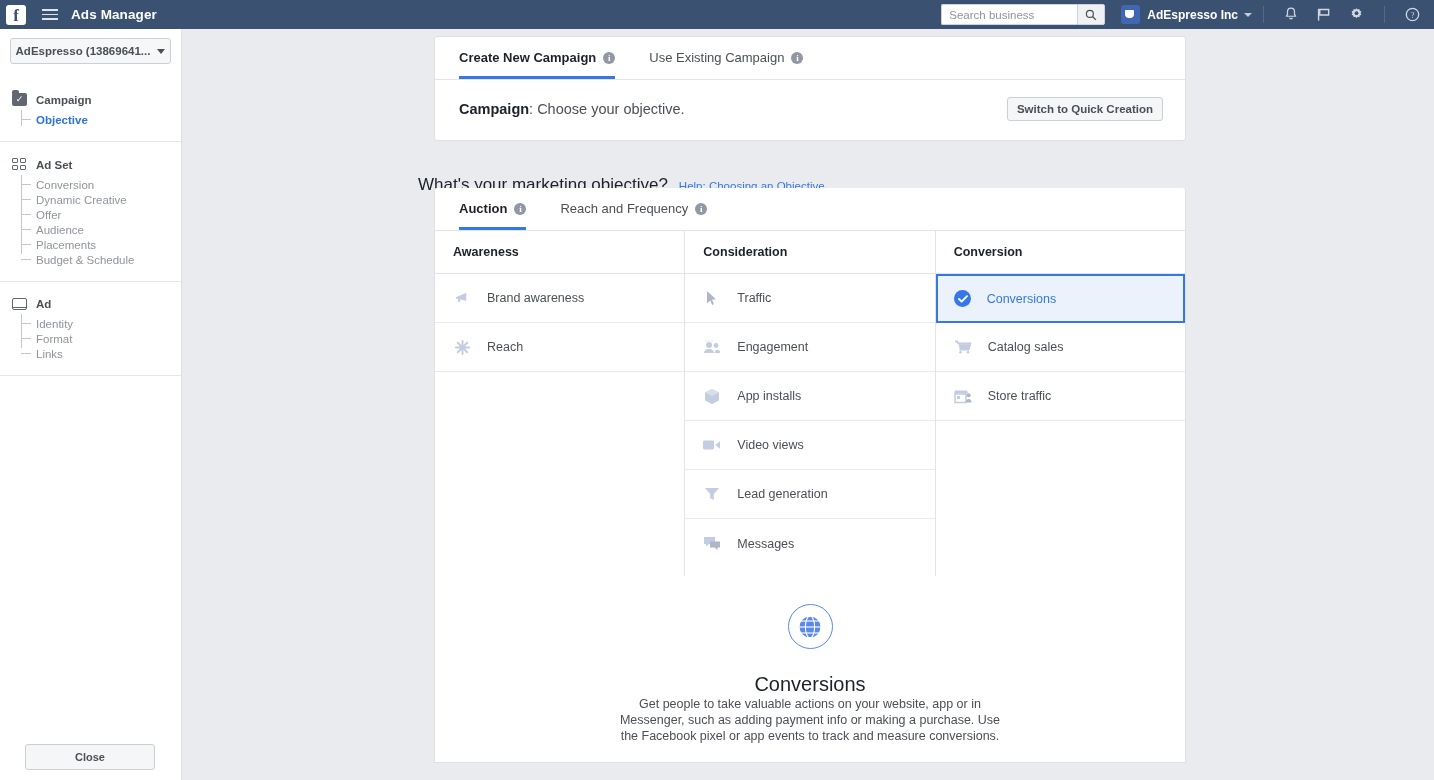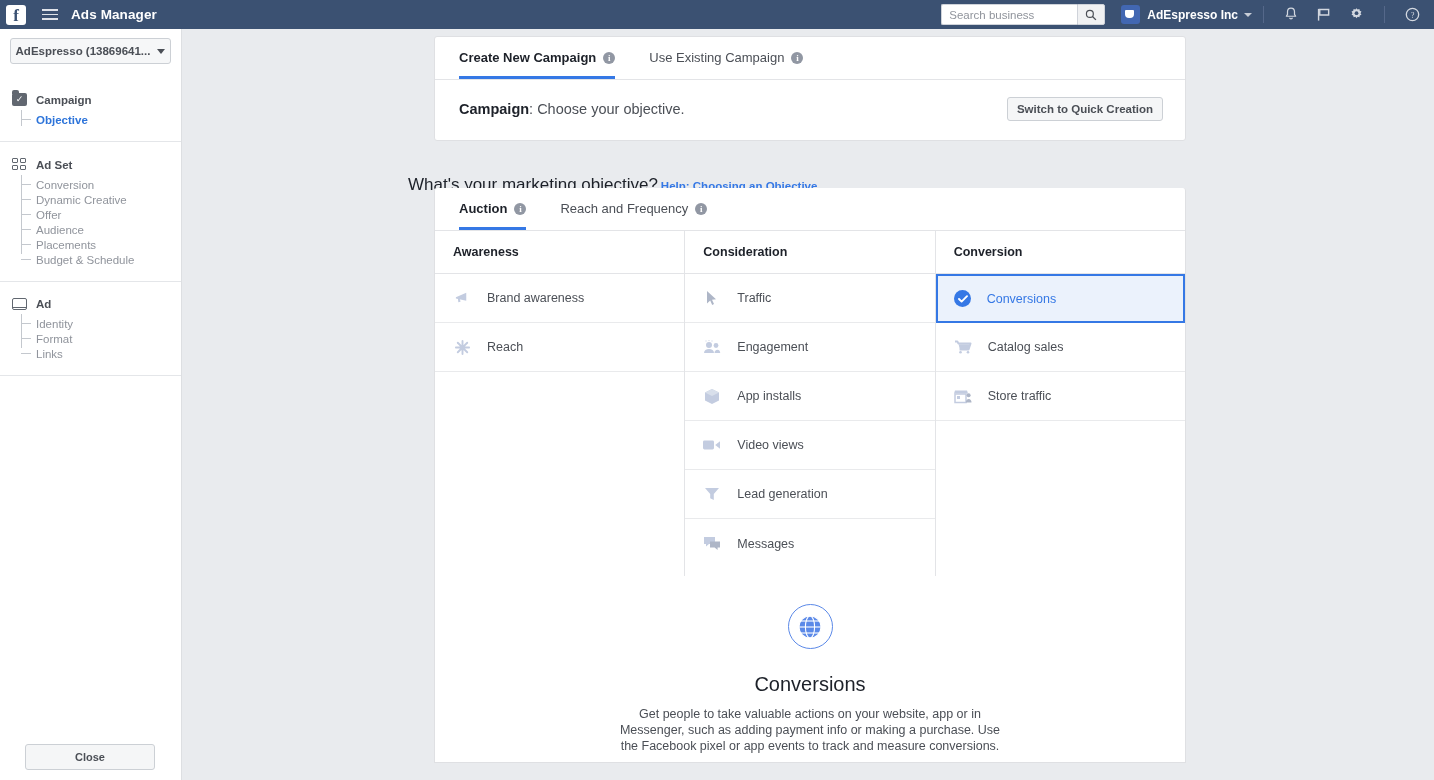--- a/index.html
+++ b/index.html
@@ -177,27 +177,27 @@
   }
   .camp-text { font-size: 14.5px; color: #4b4f56; }
   .camp-text b { color: #1d2129; font-weight: bold; }
   .quick-btn {
     background: #f5f6f7; border: 1px solid #ccd0d5; border-radius: 3px;
     height: 24px; padding: 0 9px; font-size: 11.5px; font-weight: bold;
     color: #4b4f56; cursor: pointer; font-family: "Liberation Sans", sans-serif;
   }
 
   .objective-head {
-    position: absolute; left: 408px; top: 175px;
+    position: absolute; left: 418px; top: 175px;
     display: flex; align-items: baseline;
   }
   .objective-head h2 { font-size: 17px; font-weight: normal; color: #1d2129; }
   .help-link {
-    font-size: 11.5px; color: #3578e5; margin-left: 3px;
-    text-decoration: none; cursor: pointer; font-weight: bold;
+    font-size: 11.5px; color: #3578e5; margin-left: 11px;
+    text-decoration: none; cursor: pointer; font-weight: normal;
   }
 
   .panel-main {
     position: absolute; left: 434px; top: 188px; width: 752px; height: 575px;
     background: #fff; border: 1px solid #dfe0e3; border-top: none;
     border-radius: 3px 3px 0 0; overflow: hidden;
   }
   .panel-main .tabrow { padding-left: 24px; }
 
   .obj-grid { display: flex; height: 345px; }
@@ -229,21 +229,21 @@
   }
   .globe-ring {
     width: 45px; height: 45px; margin: 0 auto;
     border: 1.5px solid #5b89e8; border-radius: 50%;
     display: flex; align-items: center; justify-content: center;
   }
   .detail-title {
     margin-top: 24px; font-size: 20px; color: #1d2129; font-weight: normal;
   }
   .detail-desc {
-    margin: 10px auto 0 auto; width: 386px;
+    margin: 0 auto 0 auto; width: 386px;
     font-size: 12.5px; line-height: 16px; color: #4b4f56;
   }
 </style>
 </head>
 <body>
 
 <div class="topbar">
   <div class="fb-logo">f</div>
   <div class="hamburger">
     <span></span>

